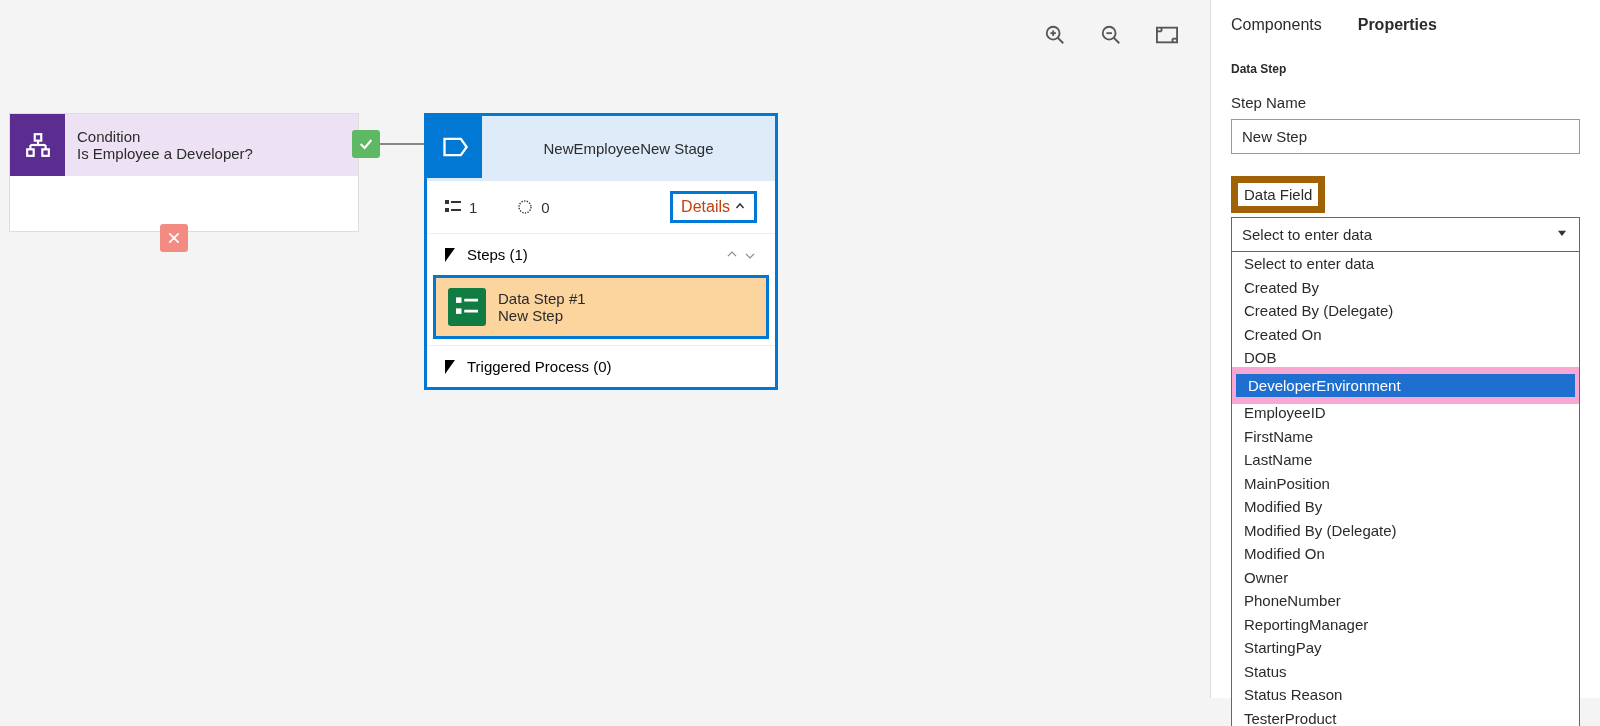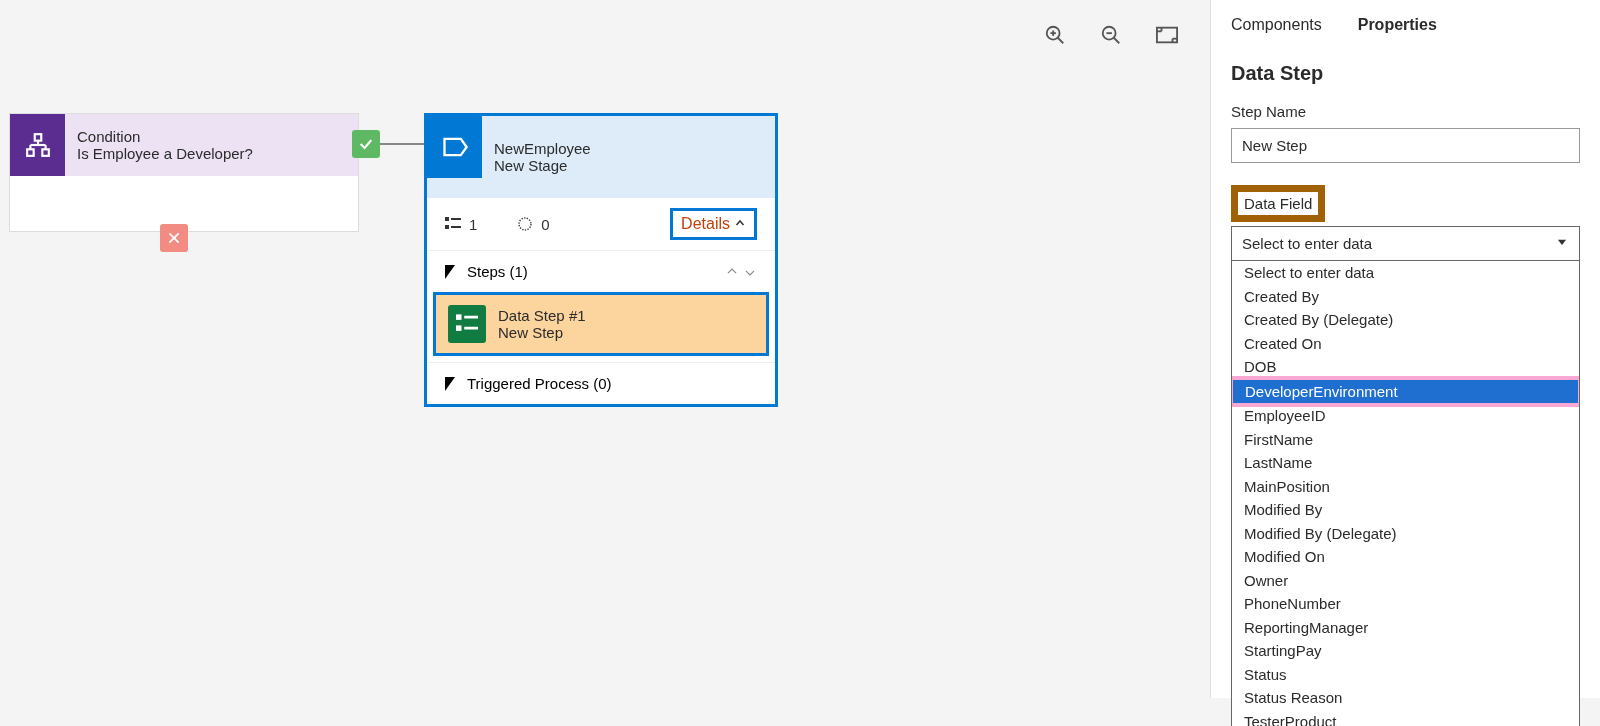--- a/index.html
+++ b/index.html
@@ -22,21 +22,21 @@
 
 .check-badge { position: absolute; left: 352px; top: 130px; width: 28px; height: 28px; background: #5fb964; border-radius: 3px; display: flex; align-items: center; justify-content: center; }
 .x-badge { position: absolute; left: 160px; top: 224px; width: 28px; height: 28px; background: #f28b82; border-radius: 3px; display: flex; align-items: center; justify-content: center; color: #fff; font-size: 16px; }
 
 .connector { position: absolute; left: 380px; top: 143px; width: 50px; height: 2px; background: #888; }
 
 
 .stage-node { position: absolute; left: 424px; top: 113px; width: 354px; background: #fff; border: 3px solid #0078d4; }
 .stage-header { display: flex; align-items: stretch; background: #deecf9; }
 .stage-icon { background: #0078d4; width: 55px; height: 62px; display: flex; align-items: center; justify-content: center; }
-.stage-labels { padding: 24px 12px; flex: 1; display: flex; flex-direction: column; justify-content: center; }
+.stage-labels { padding: 24px 12px; flex: 1; display: flex; flex-direction: row; justify-content: center; text-align: right; }
 .stage-entity { font-size: 15px; color: #2b2b2b; }
 .stage-name { font-size: 15px; color: #2b2b2b; }
 .stage-stats { display: flex; align-items: center; padding: 10px 18px; border-bottom: 1px solid #eee; gap: 40px; }
 .stat-item { display: flex; align-items: center; gap: 8px; font-size: 15px; color: #333; }
 .details-btn { margin-left: auto; display: flex; align-items: center; gap: 4px; font-size: 16px; color: #c2410c; border: 3px solid #0078d4; padding: 4px 8px; cursor: pointer; }
 .section-heading { display: flex; align-items: center; padding: 12px 18px; gap: 12px; font-size: 15px; }
 .section-arrows { margin-left: auto; display: flex; gap: 4px; color: #888; }
 .step-row { display: flex; align-items: center; margin: 0 6px 6px 6px; padding: 10px 12px; gap: 12px; border: 3px solid #0078d4; background: #fbd49e; }
 .step-icon { width: 38px; height: 38px; background: #107c41; border-radius: 3px; display: flex; align-items: center; justify-content: center; }
 .step-labels { display: flex; flex-direction: column; }
@@ -44,28 +44,28 @@
 .step-name { font-size: 15px; color: #2b2b2b; }
 .triggered-row { display: flex; align-items: center; padding: 12px 18px; gap: 12px; font-size: 15px; border-top: 1px solid #eee; }
 .triangle-expand { width: 0; height: 0; border-left: 0 solid transparent; border-right: 10px solid transparent; border-top: 14px solid #000; display: inline-block; }
 
 
 .right-panel { position: absolute; left: 1210px; top: 0; width: 390px; height: 698px; background: #fff; border-left: 1px solid #ddd; }
 .panel-tabs { display: flex; gap: 36px; padding: 16px 20px 12px 20px; font-size: 16px; color: #2b2b2b; }
 .panel-tab { cursor: pointer; }
 .panel-tab.active { font-weight: 600; }
 .panel-body { padding: 16px 20px; }
-.panel-heading { font-size: 20px; font-weight: 600; color: #2b2b2b; margin-bottom: 18px; }
+.panel-heading { font-size: 12px; font-weight: 600; color: #2b2b2b; margin-bottom: 18px; }
 .field-label { font-size: 15px; color: #2b2b2b; margin: 12px 0 8px 0; }
 .field-label.boxed { display: inline-block; border: 7px solid #a16207; padding: 3px 6px; margin-bottom: 4px; }
 .text-input { width: 100%; padding: 8px 10px; font-size: 15px; border: 1px solid #999; background: #fff; color: #2b2b2b; }
 .select-box { width: 100%; padding: 8px 10px; font-size: 15px; border: 1px solid #666; background: #fff; color: #2b2b2b; position: relative; display: flex; justify-content: space-between; align-items: center; cursor: pointer; }
 .dropdown-list { width: 100%; background: #fff; border-left: 1px solid #666; border-right: 1px solid #666; border-bottom: 1px solid #666; max-height: 480px; overflow: hidden; }
 .dropdown-option { padding: 1px 12px; font-size: 15px; color: #2b2b2b; cursor: pointer; line-height: 21.5px; }
-.dropdown-option.highlighted { background: #1f6fd0; color: #fff; border: 4px solid #f9a8d4; margin: -3px; position: relative; z-index: 2; }
+.dropdown-option.highlighted { background: #1f6fd0; color: #fff; border: 7px solid #f9a8d4; margin: -3px; position: relative; z-index: 2; }
 .cursor-arrow { position: absolute; pointer-events: none; }
 </style>
 </head>
 <body>
 
 <div class="canvas-area">
 
   <div class="top-toolbar">
     <div class="toolbar-icon">
       <svg width="22" height="22" viewBox="0 0 24 24" fill="none" stroke="#555" stroke-width="2">

